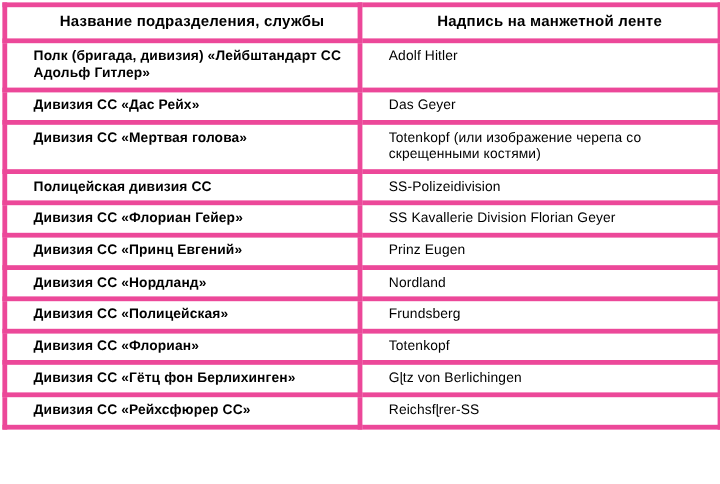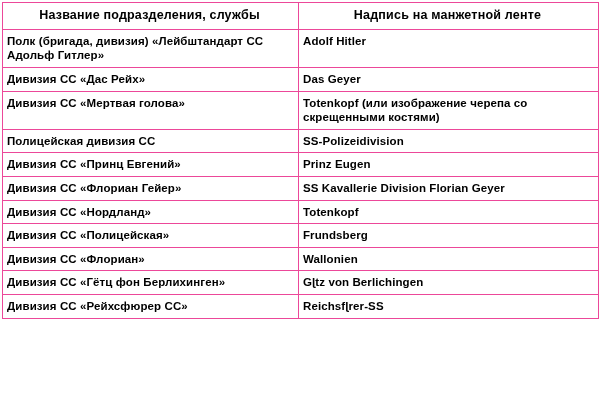--- a/index.html
+++ b/index.html
@@ -25,40 +25,40 @@
     table-layout: fixed;
     width: 596px;
     margin: 2px 0 0 2px;
     background: #ffffff;
   }
   table.units-table col.col-name { width: 296px; }
   table.units-table col.col-cuff { width: 300px; }
 
   table.units-table th,
   table.units-table td {
-    border: 1px solid #ec4899;
+    border: 4px solid #ec4899;
     vertical-align: top;
-    padding: 4px 6px 4px 4px;
+    padding: 4px 6px 4px 22px;
     font-size: 11.5px;
     line-height: 1.27;
     letter-spacing: 0.1px;
   }
   table.units-table thead th {
     text-align: center;
     font-weight: bold;
     font-size: 12.5px;
     padding-top: 5px;
     padding-bottom: 5px;
     letter-spacing: 0.2px;
   }
   table.units-table tbody td {
     font-weight: bold;
   }
   table.units-table tbody td.cuff {
-    font-weight: bold;
+    font-weight: normal;
   }
   .row-tall td { padding-bottom: 5px; }
 </style>
 </head>
 <body>
 
 <div class="sheet">
   <table class="units-table">
     <colgroup>
       <col class="col-name">
@@ -81,38 +81,38 @@
       </tr>
       <tr class="row-tall">
         <td class="name">Дивизия СС «Мертвая голова»</td>
         <td class="cuff">Totenkopf (или изображение черепа со скрещенными костями)</td>
       </tr>
       <tr>
         <td class="name">Полицейская дивизия СС</td>
         <td class="cuff">SS-Polizeidivision</td>
       </tr>
       <tr>
+        <td class="name">Дивизия СС «Флориан Гейер»</td>
+        <td class="cuff">SS Kavallerie Division Florian Geyer</td>
+      </tr>
+      <tr>
         <td class="name">Дивизия СС «Принц Евгений»</td>
         <td class="cuff">Prinz Eugen</td>
       </tr>
       <tr>
-        <td class="name">Дивизия СС «Флориан Гейер»</td>
-        <td class="cuff">SS Kavallerie Division Florian Geyer</td>
-      </tr>
-      <tr>
         <td class="name">Дивизия СС «Нордланд»</td>
-        <td class="cuff">Totenkopf</td>
+        <td class="cuff">Nordland</td>
       </tr>
       <tr>
         <td class="name">Дивизия СС «Полицейская»</td>
         <td class="cuff">Frundsberg</td>
       </tr>
       <tr>
         <td class="name">Дивизия СС «Флориан»</td>
-        <td class="cuff">Wallonien</td>
+        <td class="cuff">Totenkopf</td>
       </tr>
       <tr>
         <td class="name">Дивизия СС «Гётц фон Берлихинген»</td>
         <td class="cuff">Gɭtz von Berlichingen</td>
       </tr>
       <tr>
         <td class="name">Дивизия СС «Рейхсфюрер СС»</td>
         <td class="cuff">Reichsfɭrer-SS</td>
       </tr>
     </tbody>

